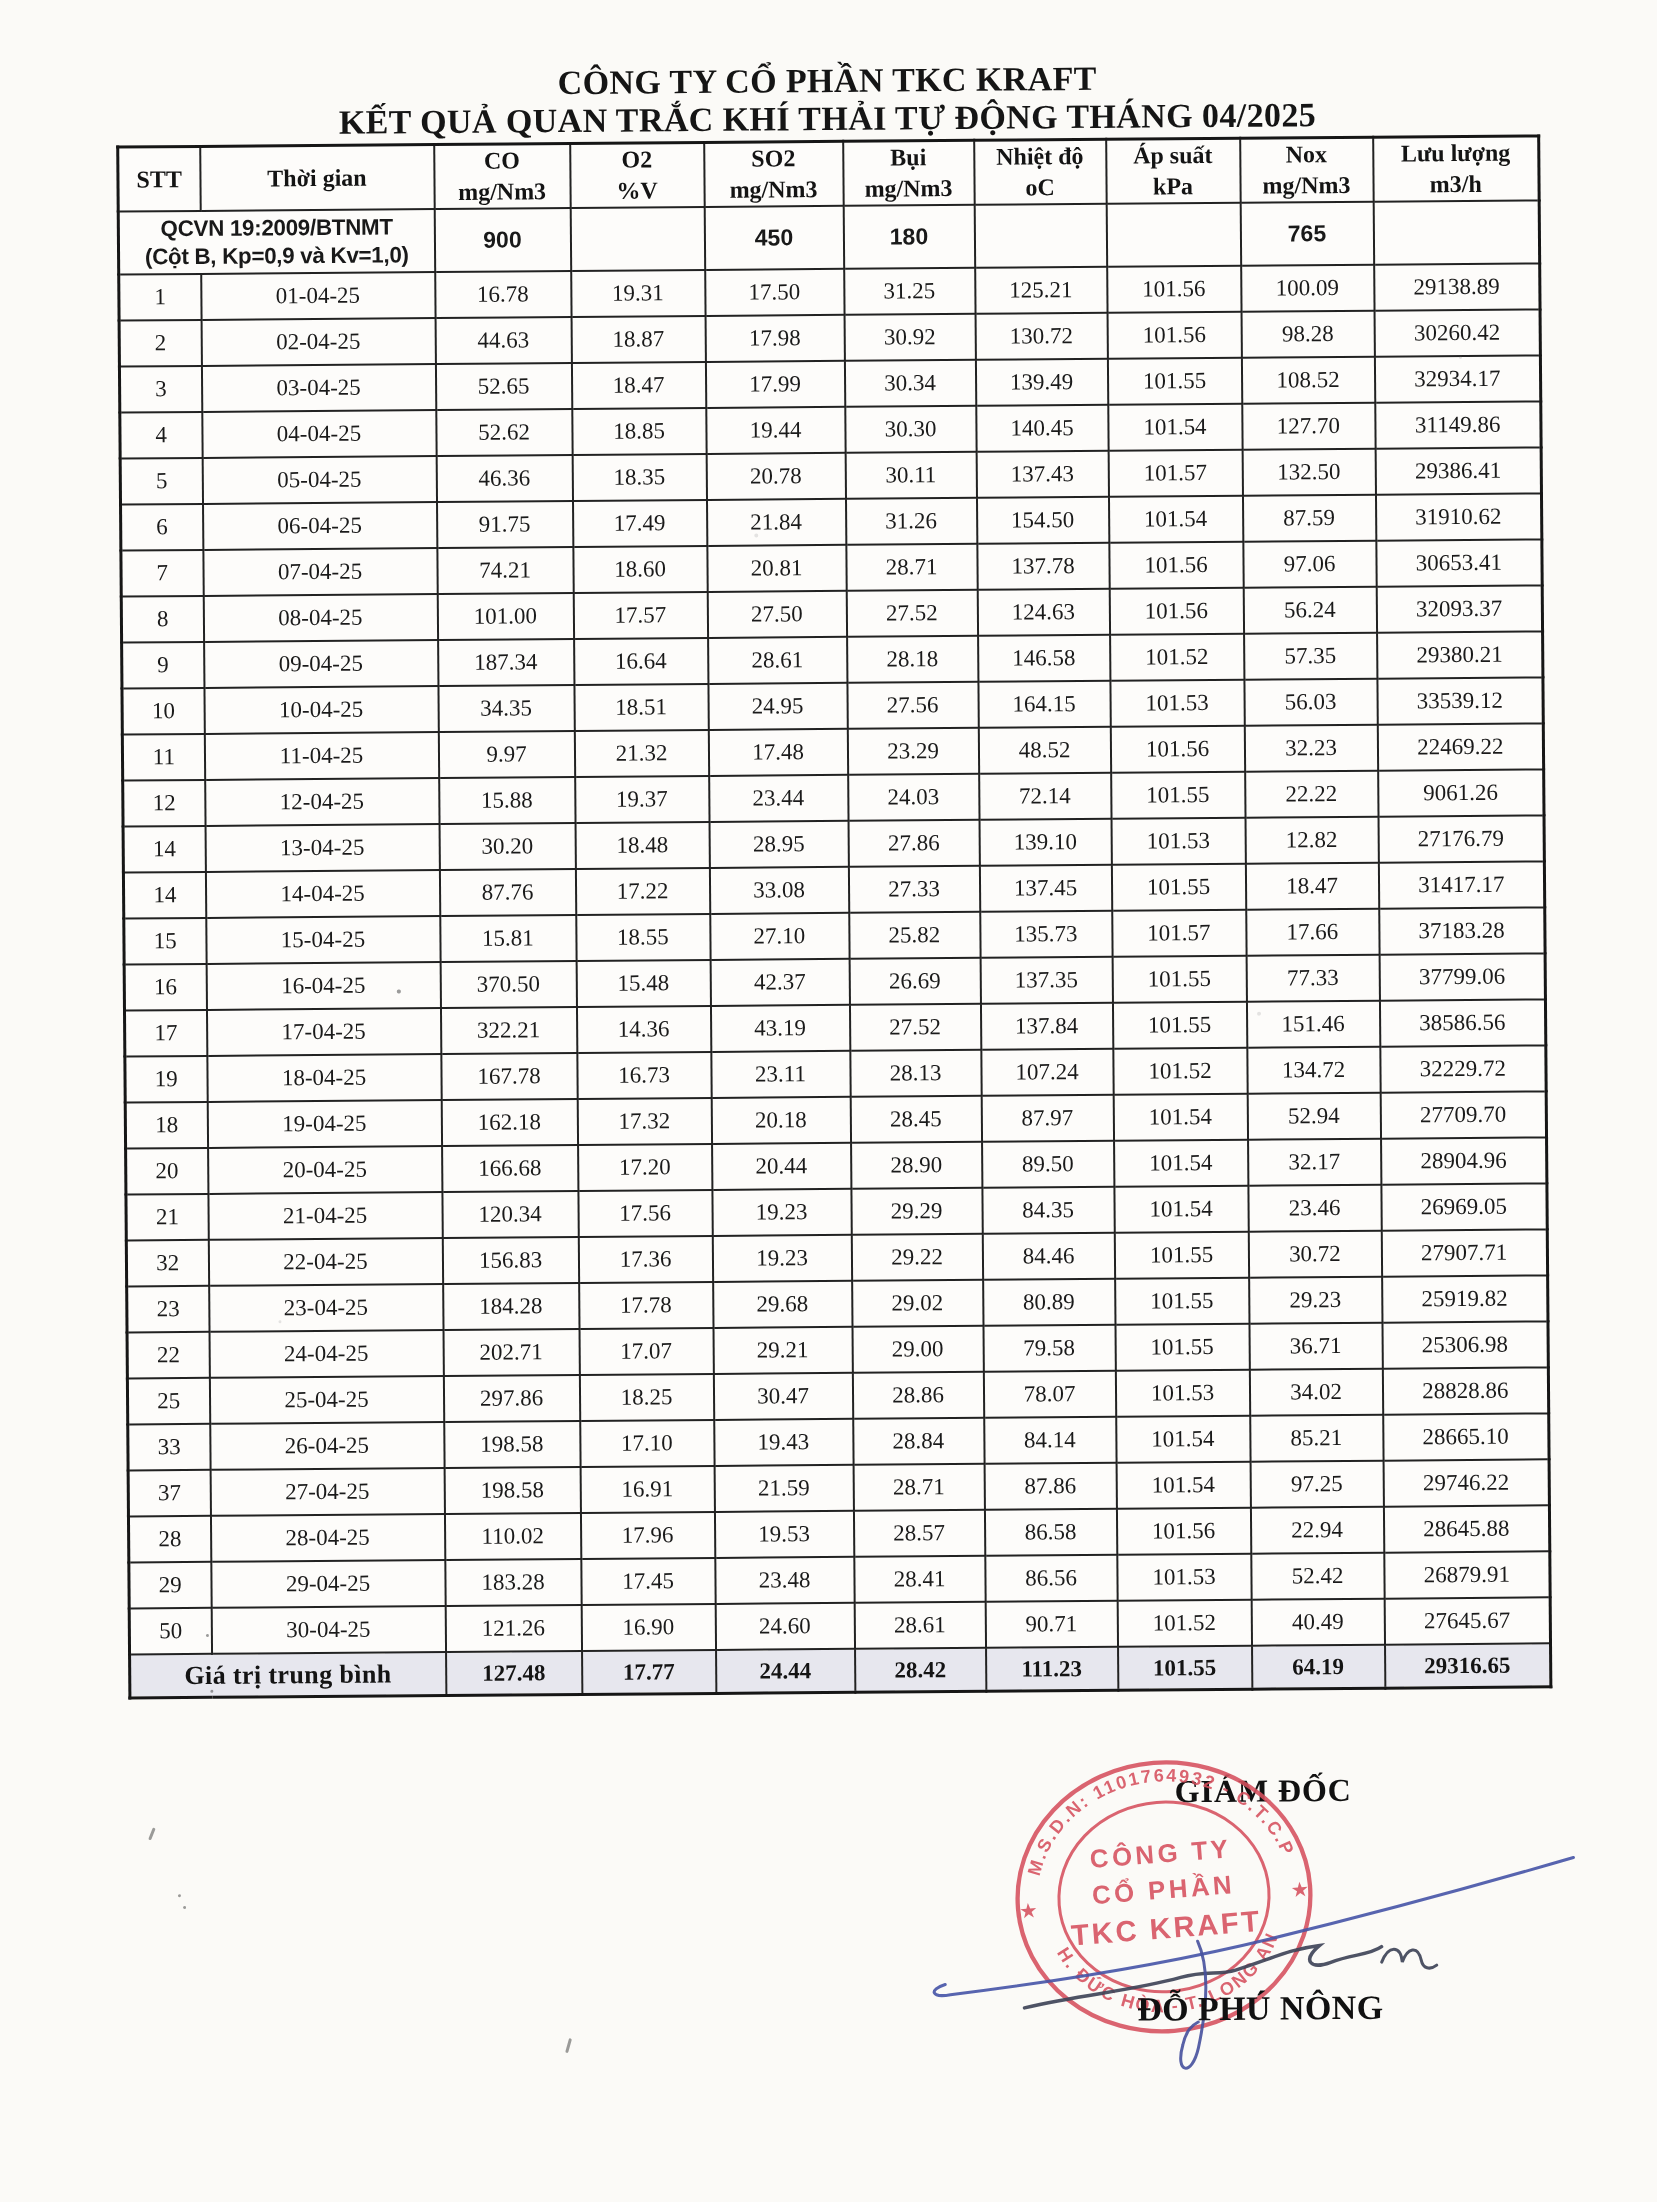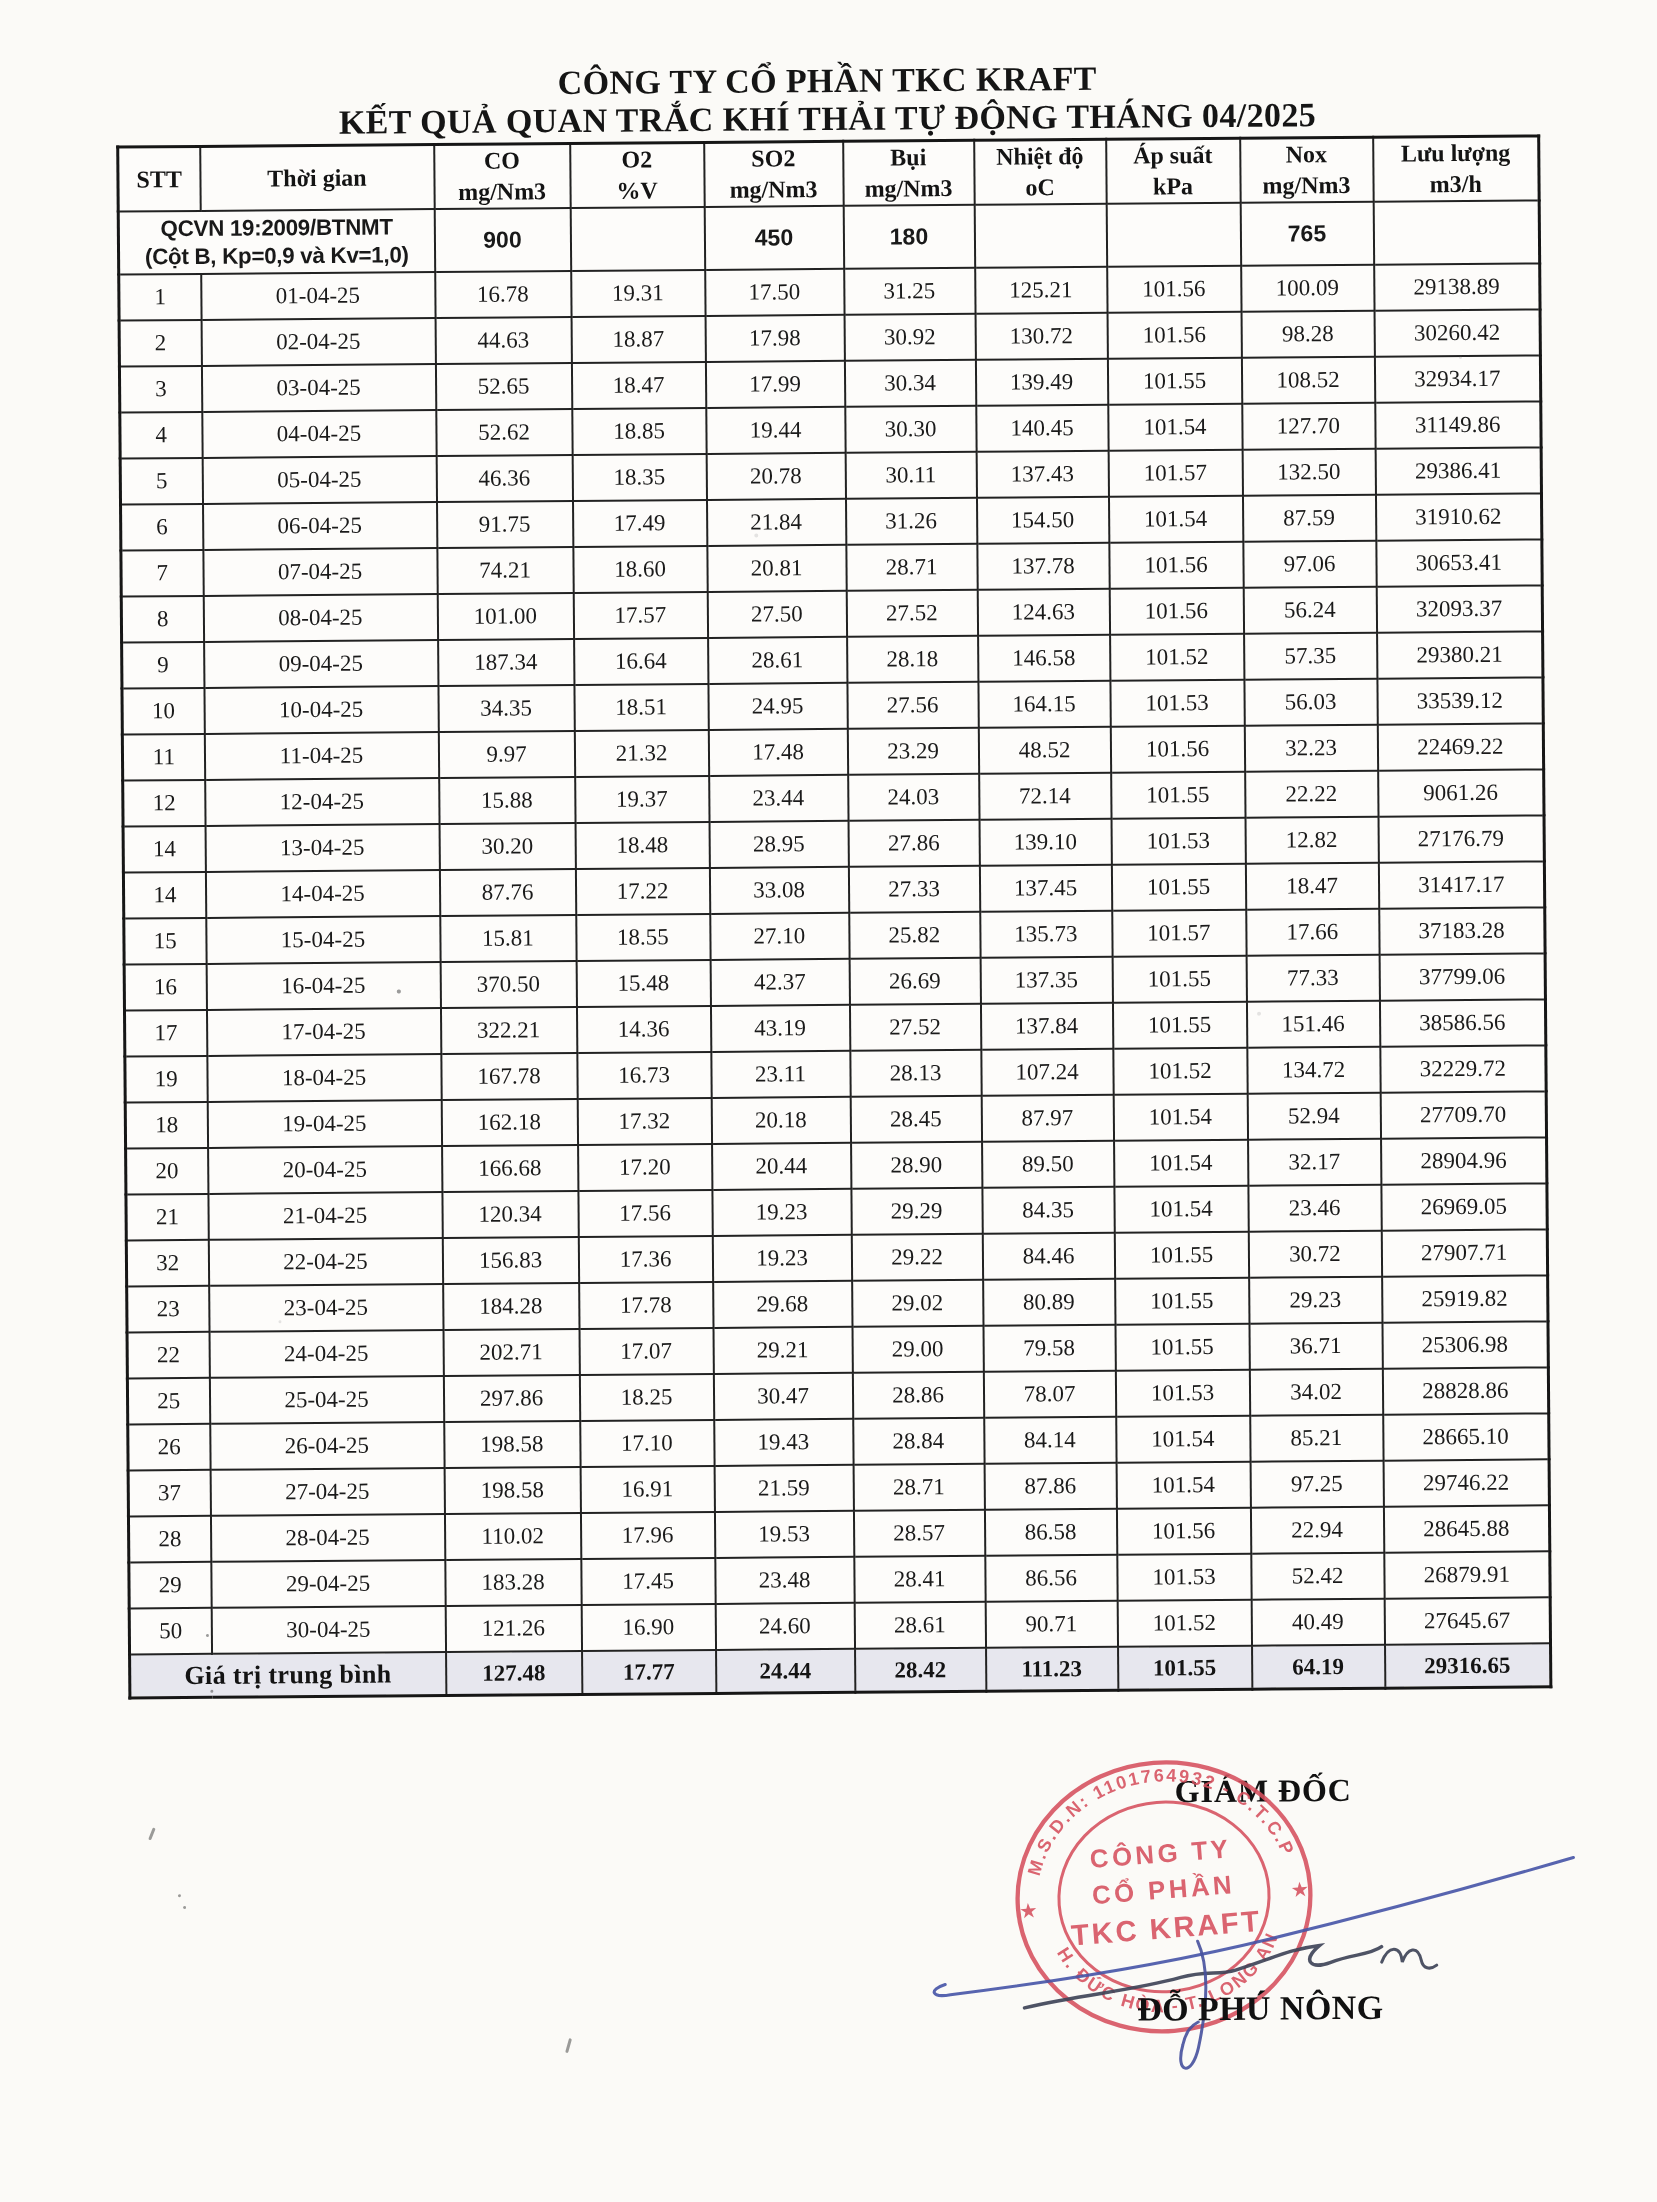--- a/index.html
+++ b/index.html
@@ -448,21 +448,21 @@
             <td>297.86</td>
             <td>18.25</td>
             <td>30.47</td>
             <td>28.86</td>
             <td>78.07</td>
             <td>101.53</td>
             <td>34.02</td>
             <td>28828.86</td>
           </tr>
           <tr class="data">
-            <td>26</td>
+            <td>33</td>
             <td>26-04-25</td>
             <td>198.58</td>
             <td>17.10</td>
             <td>19.43</td>
             <td>28.84</td>
             <td>84.14</td>
             <td>101.54</td>
             <td>85.21</td>
             <td>28665.10</td>
           </tr>

